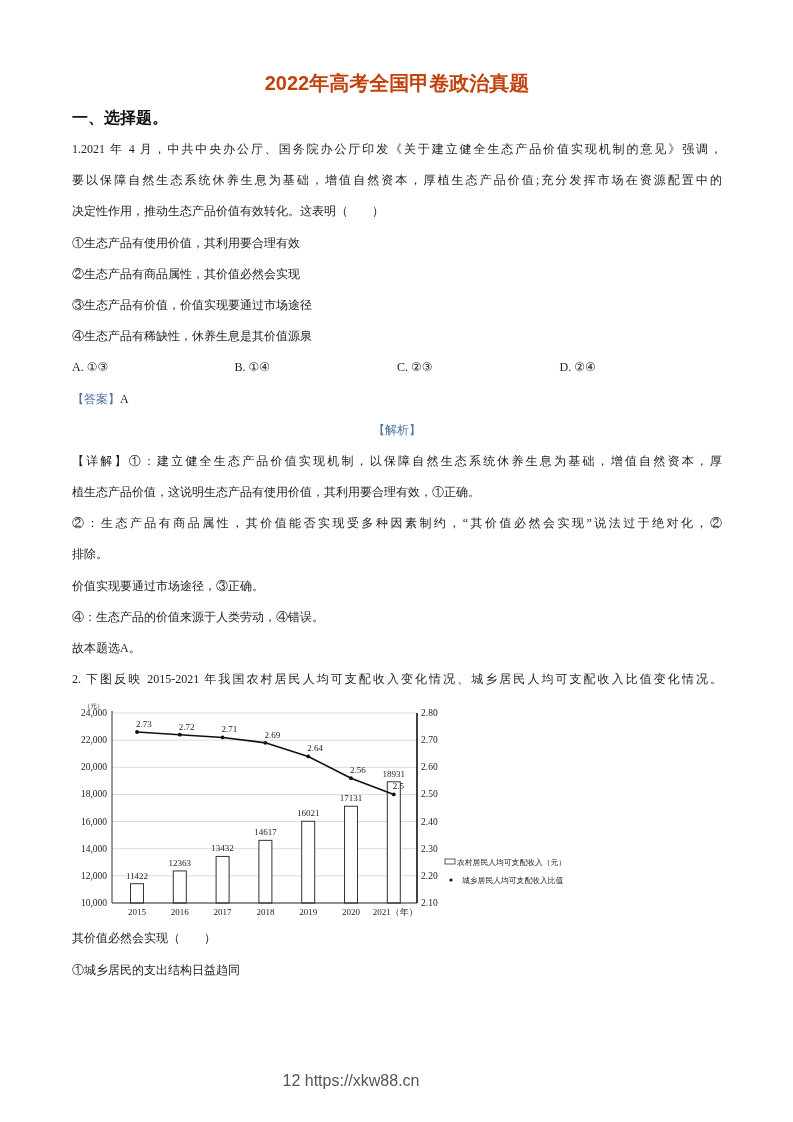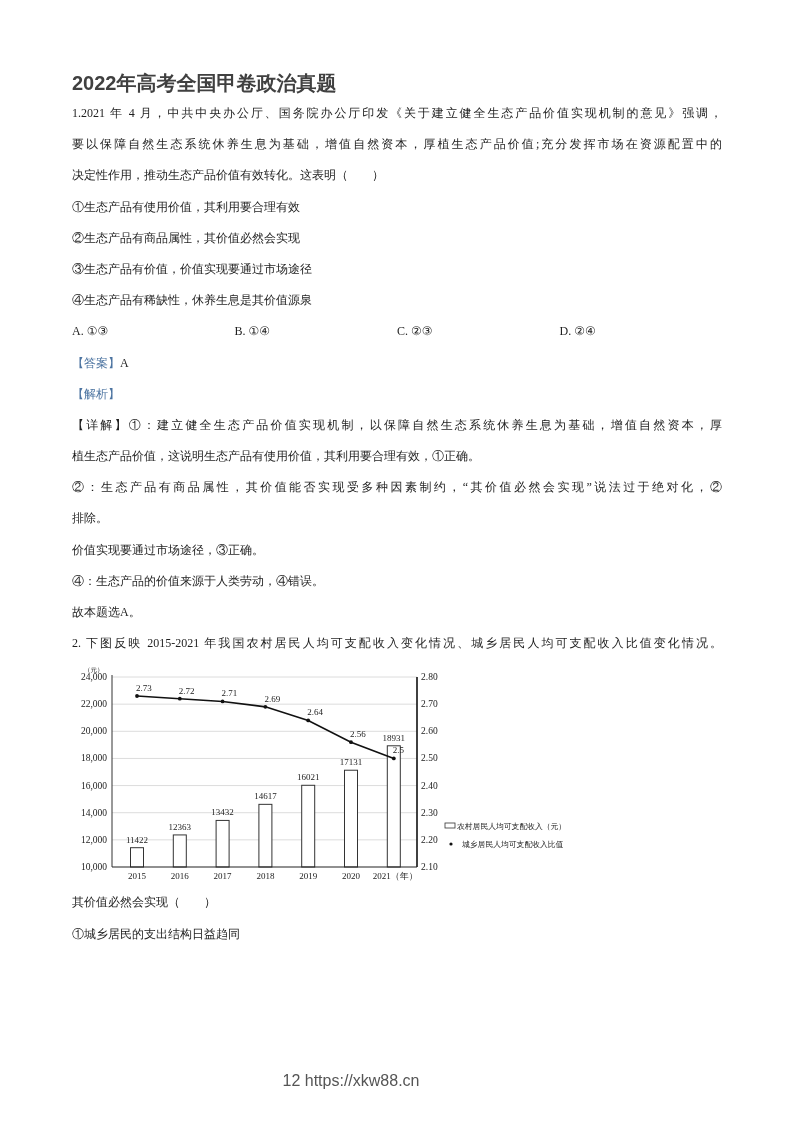--- a/index.html
+++ b/index.html
@@ -4,32 +4,32 @@
 <style>
   html, body { margin: 0; padding: 0; background: #ffffff; }
   body { width: 793px; height: 1122px; overflow: hidden; position: relative; }
   .page {
     position: relative; width: 793px; height: 1122px; background: #ffffff;
     color: #1e1e1e; font-family: "Liberation Serif", "DejaVu Serif", serif;
   }
   .content { position: absolute; left: 72px; top: 68px; width: 650px; }
   .title {
     height: 30px; line-height: 30px; font-size: 20px; font-weight: bold;
-    text-align: left; color: #404040;
+    text-align: center; color: #c2410c;
     font-family: "Liberation Sans", "DejaVu Sans", sans-serif;
   }
   .heading {
     margin-top: 4px; height: 32px; line-height: 32px; font-size: 16px; font-weight: bold;
     color: #111111; font-family: "Liberation Sans", "DejaVu Sans", sans-serif;
   }
   .line { height: 31.2px; line-height: 31.2px; font-size: 12px; white-space: nowrap; }
   .full { text-align: justify; text-align-last: justify; }
   .choices { display: flex; justify-content: space-between; }
   .choice { width: 162.5px; }
-  .blue { color: #4b73a0; }
+  .blue { color: #4b73a0; text-align: center; }
   .chart-wrap { position: relative; height: 228px; }
   .chart-wrap svg { position: absolute; left: -72px; top: 0; }
   .chart-wrap svg text { font-family: "Liberation Serif", "DejaVu Serif", serif; fill: #222222; }
   .chart-wrap svg .tick { font-size: 9.5px; }
   .chart-wrap svg .xtick { font-size: 9px; }
   .chart-wrap svg .vlabel { font-size: 9px; }
   .chart-wrap svg .unit { font-size: 6.5px; }
   .chart-wrap svg .legend { font-size: 7.8px; }
   .footer {
     position: absolute; left: 0; top: 1069px; width: 702px; height: 24px; line-height: 24px;
@@ -37,20 +37,21 @@
     font-family: "Liberation Sans", "DejaVu Sans", sans-serif;
   }
 </style>
 </head>
 <body>
 
 <div class="page">
   <div class="content">
 
     <div class="title">2022年高考全国甲卷政治真题</div>
+    <div class="heading">一、选择题。</div>
 
     <div>
       <div class="line full">1.2021 年 4 月，中共中央办公厅、国务院办公厅印发《关于建立健全生态产品价值实现机制的意见》强调，</div>
       <div class="line full">要以保障自然生态系统休养生息为基础，增值自然资本，厚植生态产品价值;充分发挥市场在资源配置中的</div>
       <div class="line">决定性作用，推动生态产品价值有效转化。这表明（　　）</div>
 
       <div class="line">①生态产品有使用价值，其利用要合理有效</div>
       <div class="line">②生态产品有商品属性，其价值必然会实现</div>
       <div class="line">③生态产品有价值，价值实现要通过市场途径</div>
       <div class="line">④生态产品有稀缺性，休养生息是其价值源泉</div>

